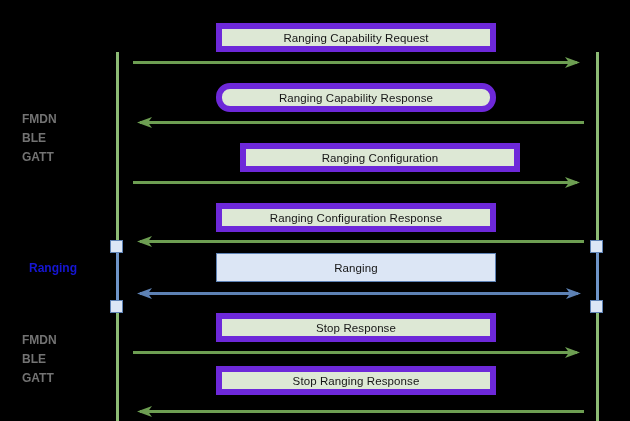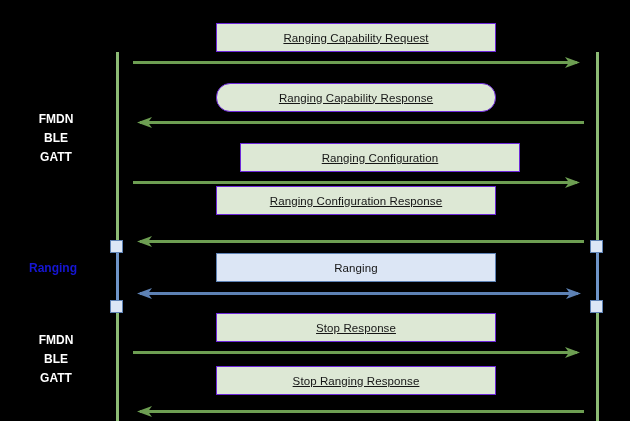--- a/index.html
+++ b/index.html
@@ -48,22 +48,21 @@
     display: flex;
     align-items: center;
     justify-content: center;
     font-size: 11.5px;
     color: #161616;
     letter-spacing: 0.1px;
     white-space: nowrap;
   }
   .msgbox.green {
     background: #dde8d5;
-    border: 1px solid #6d28d9;
-    text-decoration: underline;
+    border: 6px solid #6d28d9;
   }
   .msgbox.blue {
     background: #dce6f5;
     border: 1px solid #5d81b4;
   }
   
   .arrow {
     position: absolute;
     height: 13px;
   }
@@ -72,22 +71,22 @@
   }
   
   .side-label {
     position: absolute;
     font-size: 12px;
     font-weight: bold;
     line-height: 19px;
     white-space: nowrap;
   }
   .side-label.green {
-    color: #ffffff;
-    text-align: center;
+    color: #737373;
+    text-align: left;
   }
   .side-label.blue {
     color: #1616d4;
     text-align: left;
   }
 </style>
 </head>
 <body>
 
 <div id="diagram">
@@ -145,21 +144,21 @@
   <div class="msgbox green" style="top:143px;margin-left:24px;">
     <span>Ranging Configuration</span>
   </div>
   <div class="arrow" style="left:133px; top:176px; width:450px;">
     <svg width="450" height="13" viewBox="0 0 450 13">
       <line x1="0" y1="6.5" x2="444" y2="6.5" stroke="#6d9e52" stroke-width="3"></line>
       <polygon points="447,6.5 432,1 436,6.5 432,12" fill="#6d9e52"></polygon>
     </svg>
   </div>
 
-  <div class="msgbox green" style="top:186px;">
+  <div class="msgbox green" style="top:203px;">
     <span>Ranging Configuration Response</span>
   </div>
   <div class="arrow" style="left:134px; top:235px; width:450px;">
     <svg width="450" height="13" viewBox="0 0 450 13">
       <line x1="6" y1="6.5" x2="450" y2="6.5" stroke="#6d9e52" stroke-width="3"></line>
       <polygon points="3,6.5 18,1 14,6.5 18,12" fill="#6d9e52"></polygon>
     </svg>
   </div>
 
   <div class="msgbox blue" style="top:253px;">

